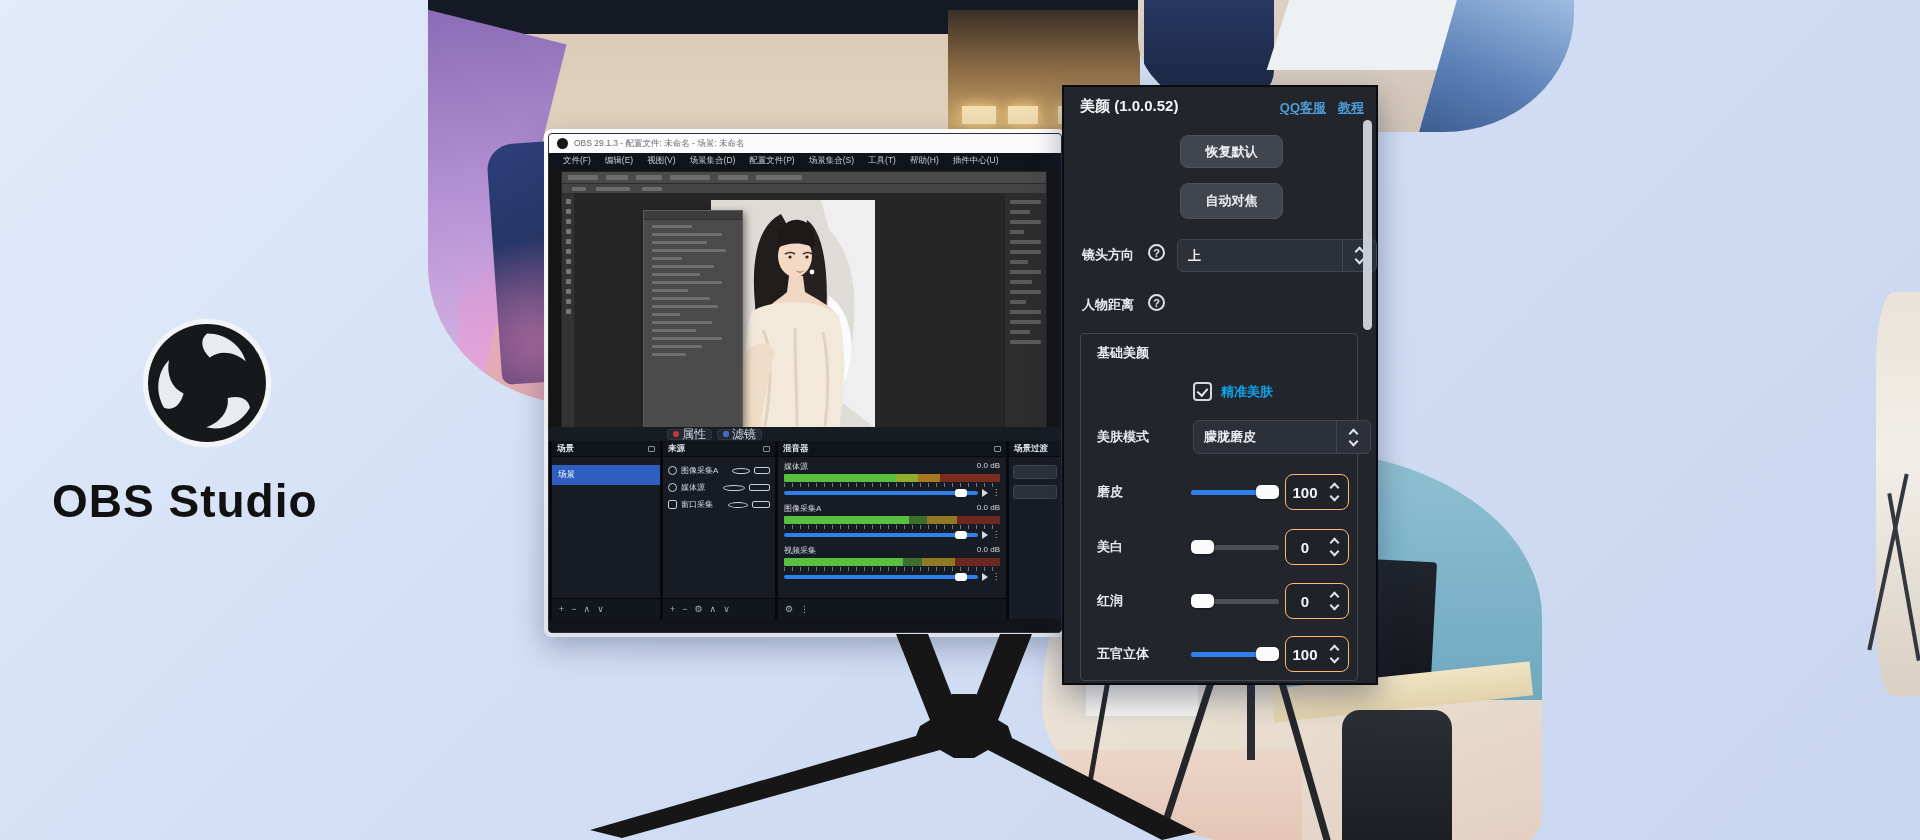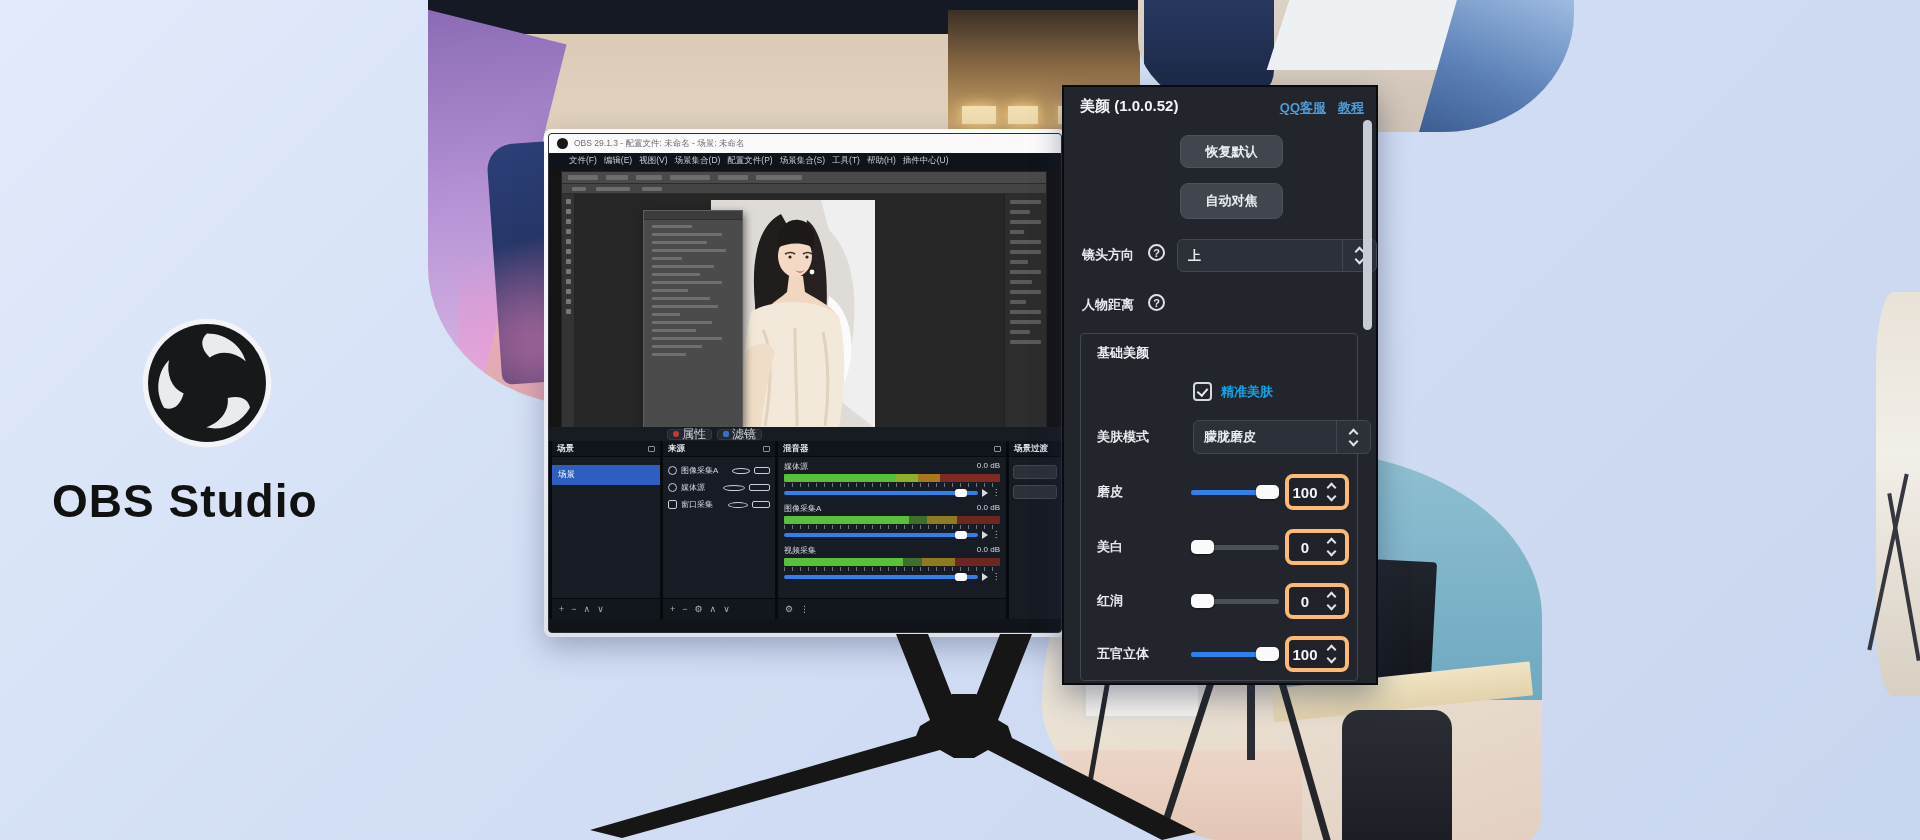--- a/index.html
+++ b/index.html
@@ -43,21 +43,21 @@
   .brand-logo{left:140px;top:316px;width:134px;height:134px;}
   .brand-text{left:52px;top:474px;width:340px;font-size:46px;font-weight:bold;color:#111;letter-spacing:1px;}
 
   
   .monitor{left:544px;top:129px;width:522px;height:508px;background:linear-gradient(180deg,#fdfdfe,#dfe3e9);border-radius:8px;
     box-shadow:0 10px 30px rgba(40,55,90,.35);padding:4px;}
   .screen{position:relative;width:100%;height:100%;background:#101318;border-radius:4px;overflow:hidden;border:1px solid #2a2e36;}
   .titlebar{position:absolute;left:0;top:0;width:100%;height:19px;background:#fbfbfc;display:flex;align-items:center;gap:6px;padding:0 8px;}
   .titlebar .dot{width:11px;height:11px;border-radius:50%;background:#15171a;flex:0 0 auto;}
   .titlebar .t{font-size:8.5px;color:#6a6e76;white-space:nowrap;overflow:hidden;}
-  .menubar{position:absolute;left:0;top:19px;width:100%;height:16px;background:#0f131b;display:flex;align-items:center;gap:7px;padding:0 20px;}
+  .menubar{position:absolute;left:0;top:19px;width:100%;height:16px;background:#0f131b;display:flex;align-items:center;gap:14px;padding:0 14px;}
   .menubar span{font-size:8.5px;color:#c9cdd5;white-space:nowrap;}
   .preview{position:absolute;left:0;top:35px;width:100%;height:258px;background:#141414;}
   .pswin{position:absolute;left:12px;top:2px;width:486px;height:256px;background:#3b3b3b;border:1px solid #222;}
   .ps-opt{position:absolute;left:0;top:0;width:100%;height:12px;background:#4a4a4a;border-bottom:1px solid #2c2c2c;}
   .ps-opt2{position:absolute;left:0;top:12px;width:100%;height:10px;background:#444;border-bottom:1px solid #2c2c2c;}
   .ps-dash{position:absolute;top:3px;height:5px;background:#6d6d6d;border-radius:1px;}
   .ps-tools{position:absolute;left:0;top:22px;width:13px;height:234px;background:#333;border-right:1px solid #262626;}
   .ps-tools i{display:block;width:5px;height:5px;background:#777;border-radius:1px;margin:5px auto 0;}
   .ps-right{position:absolute;right:0;top:22px;width:42px;height:234px;background:#2d2d2d;border-left:1px solid #222;}
   .ps-right i{display:block;height:4px;background:#5a5a5a;margin:6px 5px 0;border-radius:1px;}
@@ -125,21 +125,21 @@
   .g-title{position:absolute;left:16px;top:10px;font-size:13px;font-weight:bold;color:#eff1f4;}
   .chk-row{position:absolute;left:112px;top:48px;display:flex;align-items:center;gap:9px;}
   .chk{width:19px;height:19px;border:2px solid #d5d9e0;border-radius:4px;position:relative;background:transparent;}
   .chk .mark{position:absolute;left:4px;top:2px;width:7px;height:10px;border-right:2.5px solid #e9ebef;border-bottom:2.5px solid #e9ebef;transform:rotate(40deg);}
   .chk-row span{font-size:13px;font-weight:bold;color:#0ea5e9;}
   .slider-row{position:absolute;left:0;width:278px;height:36px;}
   .slider-row .lbl{position:absolute;left:16px;top:9px;font-size:13px;font-weight:bold;color:#e8eaee;}
   .track{position:absolute;left:110px;top:16px;width:88px;height:5px;background:#4b5057;border-radius:3px;}
   .track .fill{position:absolute;left:0;top:0;height:100%;background:#2f80ed;border-radius:3px;}
   .track .handle{position:absolute;top:-5px;width:23px;height:14px;background:#fbfbfb;border-radius:5px;box-shadow:0 1px 2px rgba(0,0,0,.5);}
-  .valbox{position:absolute;left:204px;top:0;width:64px;height:36px;background:#1f2228;border:4px solid #fdba74;border-radius:8px;
+  .valbox{position:absolute;left:204px;top:0;width:64px;height:36px;background:#1f2228;border:1px solid #fdba74;border-radius:8px;
     display:flex;align-items:center;}
   .valbox .num{flex:1;text-align:center;font-size:15px;font-weight:bold;color:#f2f4f7;}
   .valbox .spin2{width:20px;display:flex;flex-direction:column;align-items:center;gap:4px;margin-right:4px;}
   .scrollbar{position:absolute;right:4px;top:33px;width:9px;height:210px;background:#c7ccd5;border-radius:5px;}
 </style>
 </head>
 <body>
 
 <div id="stage">
 

